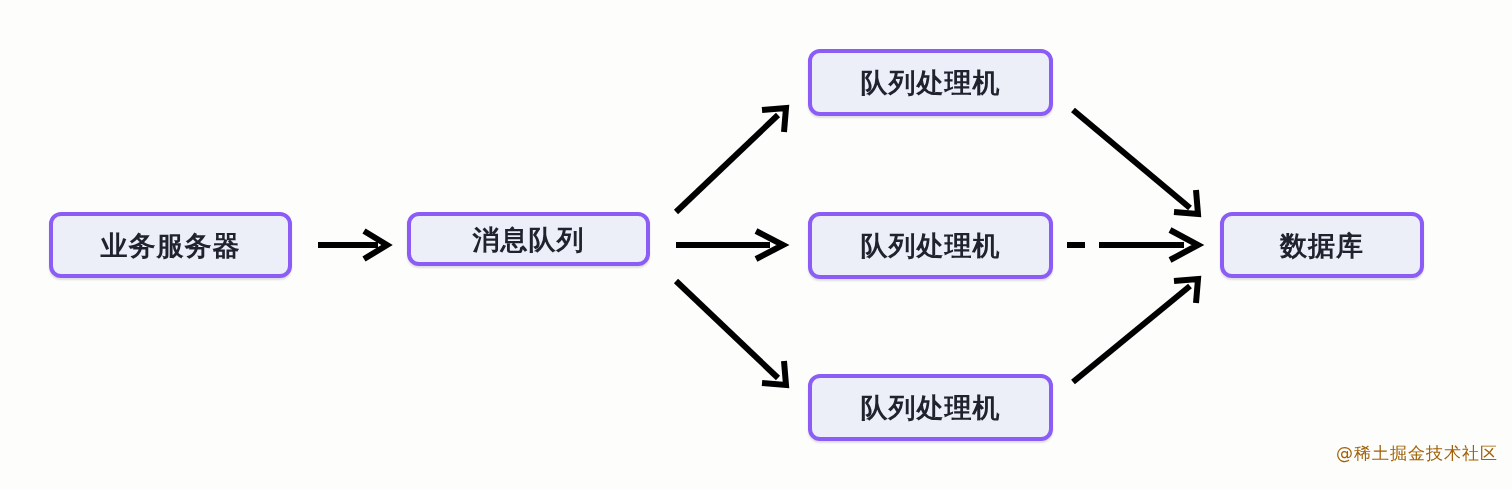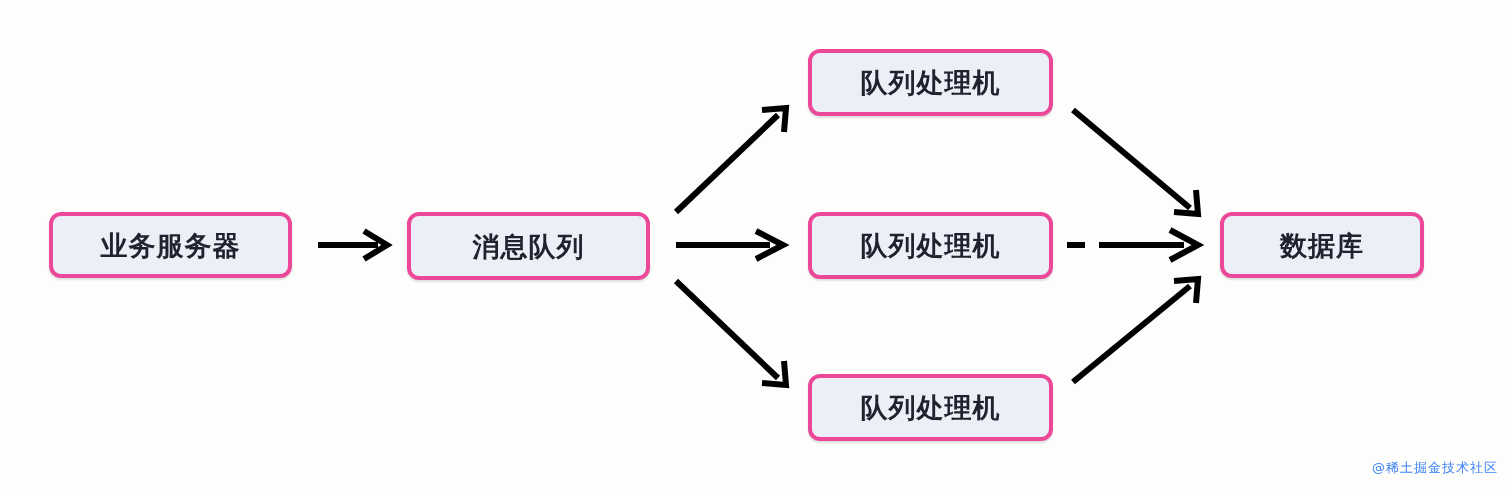--- a/index.html
+++ b/index.html
@@ -23,41 +23,41 @@
     position: absolute;
     left: 0;
     top: 0;
     width: 1512px;
     height: 490px;
   }
   .node {
     position: absolute;
     box-sizing: border-box;
     background: #eceff7;
-    border: 4px solid #ec4899;
+    border: 4px solid #8b5cf6;
     border-radius: 12px;
     display: flex;
     align-items: center;
     justify-content: center;
     box-shadow: 0 2px 2px rgba(0,0,0,0.12);
   }
   .node-label {
     font-size: 27px;
     font-weight: bold;
     color: #20232e;
     letter-spacing: 1px;
     line-height: 1;
     white-space: nowrap;
   }
   #watermark {
     position: absolute;
     right: 14px;
-    bottom: 13px;
-    font-size: 13px;
-    color: #3b82f6;
+    bottom: 25px;
+    font-size: 17px;
+    color: #a16207;
     white-space: nowrap;
     letter-spacing: 1px;
   }
 </style>
 </head>
 <body>
 
 <div id="canvas">
 
   <svg id="edges" viewBox="0 0 1512 490" width="1512" height="490" xmlns="http://www.w3.org/2000/svg">
@@ -97,21 +97,21 @@
       <line x1="1073" y1="382" x2="1190" y2="286" stroke="#000" stroke-width="6" stroke-linecap="butt"></line>
       <polyline points="1174,281 1198,279 1196,303" fill="none" stroke="#000" stroke-width="6" stroke-linecap="butt" stroke-linejoin="miter"></polyline>
     </g>
 
   </svg>
 
   <div class="node" style="left:49px; top:212px; width:243px; height:66px;">
     <span class="node-label">业务服务器</span>
   </div>
 
-  <div class="node" style="left:407px; top:212px; width:243px; height:68px;">
+  <div class="node" style="left:407px; top:212px; width:243px; height:54px;">
     <span class="node-label">消息队列</span>
   </div>
 
   <div class="node" style="left:808px; top:49px; width:245px; height:67px;">
     <span class="node-label">队列处理机</span>
   </div>
 
   <div class="node" style="left:808px; top:212px; width:245px; height:67px;">
     <span class="node-label">队列处理机</span>
   </div>

